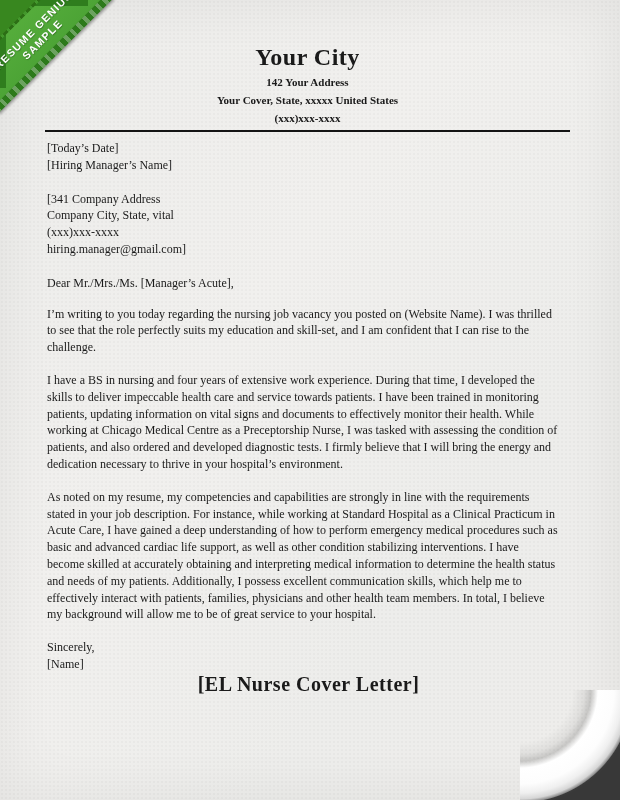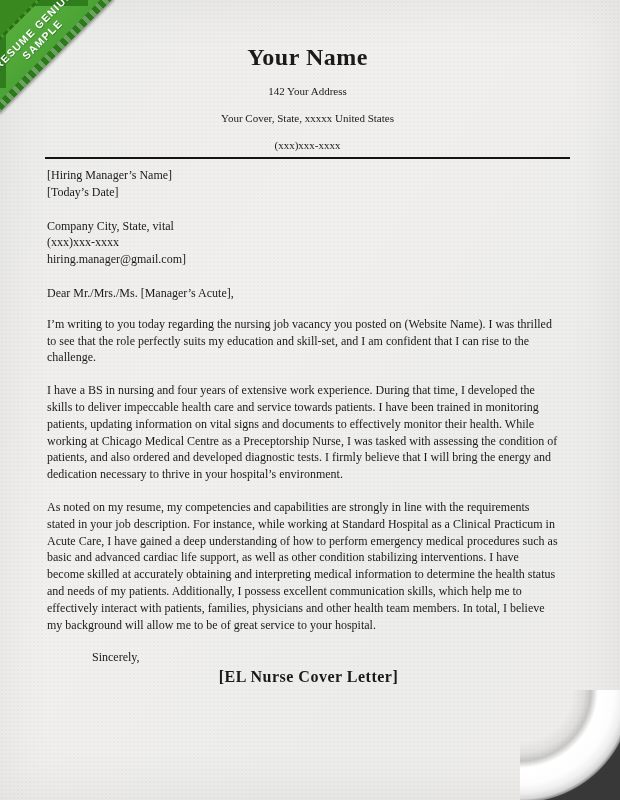--- a/index.html
+++ b/index.html
@@ -47,34 +47,34 @@
     transform:rotate(-45deg);
     text-align:center;
     font-family:"Liberation Sans","DejaVu Sans",sans-serif;
     font-weight:bold;font-size:10.5px;line-height:13px;letter-spacing:1.3px;
     color:#ffffff;text-shadow:0 1px 1px rgba(0,0,0,0.3);
   }
 
   
   .letterhead{margin:44px 50px 0 45px;text-align:center;}
   .lh-name{font-size:24px;font-weight:bold;letter-spacing:0.5px;line-height:26px;}
-  .lh-line{font-size:11px;font-weight:normal;line-height:12px;margin-top:15px;}
+  .lh-line{font-size:11px;font-weight:bold;line-height:12px;margin-top:6px;}
   .rule{height:2px;background:#141414;margin:6px 50px 0 45px;}
 
   
   .letter{margin:8px 50px 0 47px;font-size:12px;line-height:16.8px;}
   .line{white-space:pre-wrap;}
   .block-gap{height:17px;}
   .small-gap{height:14px;}
   .para{margin:0 12px 16px 0;}
-  .closing-block{margin-top:1px;margin-left:45px;}
+  .closing-block{margin-top:1px;}
 
   .footer-title{
     margin-top:3px;text-align:center;
-    font-size:16px;font-weight:bold;letter-spacing:0.5px;
+    font-size:20px;font-weight:bold;letter-spacing:0.5px;
   }
 
   
   .curl{
     position:absolute;right:0;bottom:0;width:100px;height:110px;z-index:6;
     background:
       radial-gradient(circle 115px at 0 0,
         rgba(0,0,0,0) 52px,
         rgba(0,0,0,0.06) 64px,
         rgba(0,0,0,0.16) 71px,
@@ -99,51 +99,53 @@
     <div class="rb-tri-fold"></div>
     <div class="rb-seam"></div>
     <div class="rb-edge"></div>
     <div class="rb-text">
       <div>RESUME GENIUS</div>
       <div>SAMPLE</div>
     </div>
   </div>
 
   <div class="letterhead">
-    <div class="lh-name">Your Name</div>
+    <div class="lh-name">Your City</div>
     <div class="lh-line">142 Your Address</div>
     <div class="lh-line">Your Cover, State, xxxxx United States</div>
     <div class="lh-line">(xxx)xxx-xxxx</div>
   </div>
   <div class="rule"></div>
 
   <div class="letter">
+    <div class="line">[Today’s Date]</div>
     <div class="line">[Hiring Manager’s Name]</div>
-    <div class="line">[Today’s Date]</div>
 
     <div class="block-gap"></div>
 
     <div>
+      <div class="line">[341 Company Address</div>
       <div class="line">Company City, State, vital</div>
       <div class="line">(xxx)xxx-xxxx</div>
       <div class="line">hiring.manager@gmail.com]</div>
     </div>
 
     <div class="block-gap"></div>
 
     <div class="line">Dear Mr./Mrs./Ms. [Manager’s Acute],</div>
 
     <div class="small-gap"></div>
 
     <p class="para">I’m writing to you today regarding the nursing job vacancy you posted on (Website Name). I was thrilled to see that the role perfectly suits my education and skill-set, and I am confident that I can rise to the challenge.</p>
     <p class="para">I have a BS in nursing and four years of extensive work experience. During that time, I developed the skills to deliver impeccable health care and service towards patients. I have been trained in monitoring patients, updating information on vital signs and documents to effectively monitor their health. While working at Chicago Medical Centre as a Preceptorship Nurse, I was tasked with assessing the condition of patients, and also ordered and developed diagnostic tests. I firmly believe that I will bring the energy and dedication necessary to thrive in your hospital’s environment.</p>
     <p class="para">As noted on my resume, my competencies and capabilities are strongly in line with the requirements stated in your job description. For instance, while working at Standard Hospital as a Clinical Practicum in Acute Care, I have gained a deep understanding of how to perform emergency medical procedures such as basic and advanced cardiac life support, as well as other condition stabilizing interventions. I have become skilled at accurately obtaining and interpreting medical information to determine the health status and needs of my patients. Additionally, I possess excellent communication skills, which help me to effectively interact with patients, families, physicians and other health team members. In total, I believe my background will allow me to be of great service to your hospital.</p>
 
     <div class="closing-block">
       <div class="line">Sincerely,</div>
+      <div class="line">[Name]</div>
     </div>
 
     <div class="footer-title">[EL Nurse Cover Letter]</div>
   </div>
 
   <div class="curl"></div>
 
 </div>
 
 </body></html>

